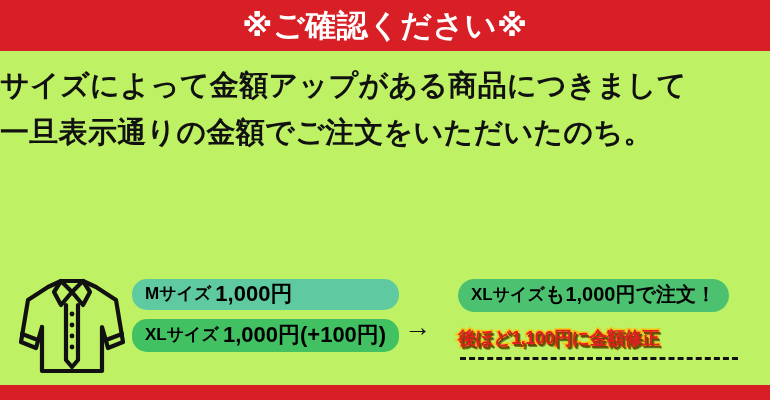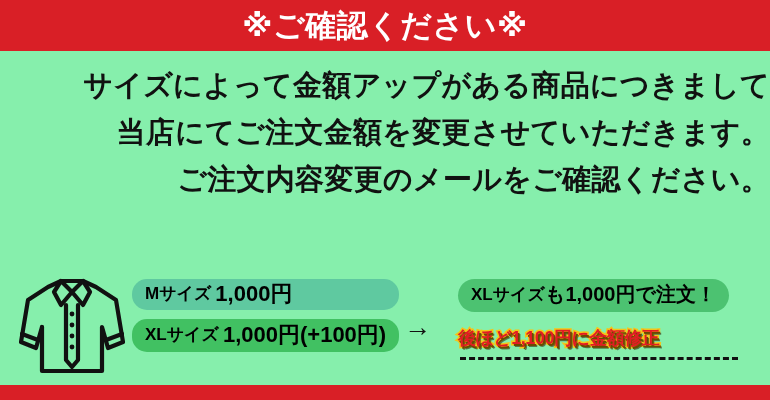--- a/index.html
+++ b/index.html
@@ -10,21 +10,21 @@
     width: 770px;
     height: 400px;
     background: #ffffff;
     font-family: "Liberation Sans", "DejaVu Sans", sans-serif;
     overflow: hidden;
   }
   .banner {
     position: relative;
     width: 770px;
     height: 400px;
-    background: #86efac;
+    background: #bef264;
   }
 
   
   .header-bar {
     position: absolute;
     left: 0;
     top: 0;
     width: 770px;
     height: 51px;
     background: #d91f26;
@@ -40,21 +40,21 @@
     line-height: 1;
     white-space: nowrap;
   }
 
   
   .body-text {
     position: absolute;
     left: 0;
     top: 62px;
     width: 770px;
-    text-align: right;
+    text-align: left;
   }
   .body-line {
     color: #111111;
     font-size: 29px;
     font-weight: bold;
     line-height: 47px;
     letter-spacing: 0.3px;
     white-space: nowrap;
   }
 
@@ -183,22 +183,21 @@
 <body>
 
 <div class="banner">
 
   <div class="header-bar">
     <div class="header-title">※ご確認ください※</div>
   </div>
 
   <div class="body-text">
     <div class="body-line">サイズによって金額アップがある商品につきまして</div>
-    <div class="body-line">当店にてご注文金額を変更させていただきます。</div>
-    <div class="body-line">ご注文内容変更のメールをご確認ください。</div>
+    <div class="body-line">一旦表示通りの金額でご注文をいただいたのち。</div>
   </div>
 
   <div class="compare-row">
 
     <div class="shirt-icon">
       <svg viewBox="0 0 112 106" xmlns="http://www.w3.org/2000/svg">
         <g fill="none" stroke="#111111" stroke-width="4.2" stroke-linejoin="round" stroke-linecap="round">
 
           <path d="M45 9 L32 15 L12 28 L5 70 L20 76 L26 55 L26 99 L86 99 L86 55 L92 76 L107 70 L100 28 L80 15 L67 9 Z"></path>
 

